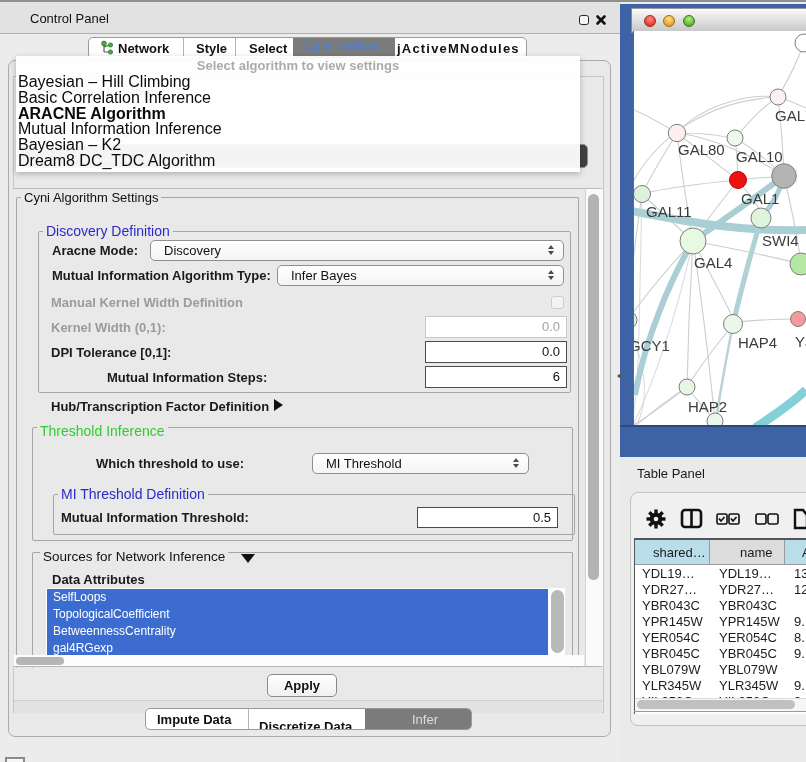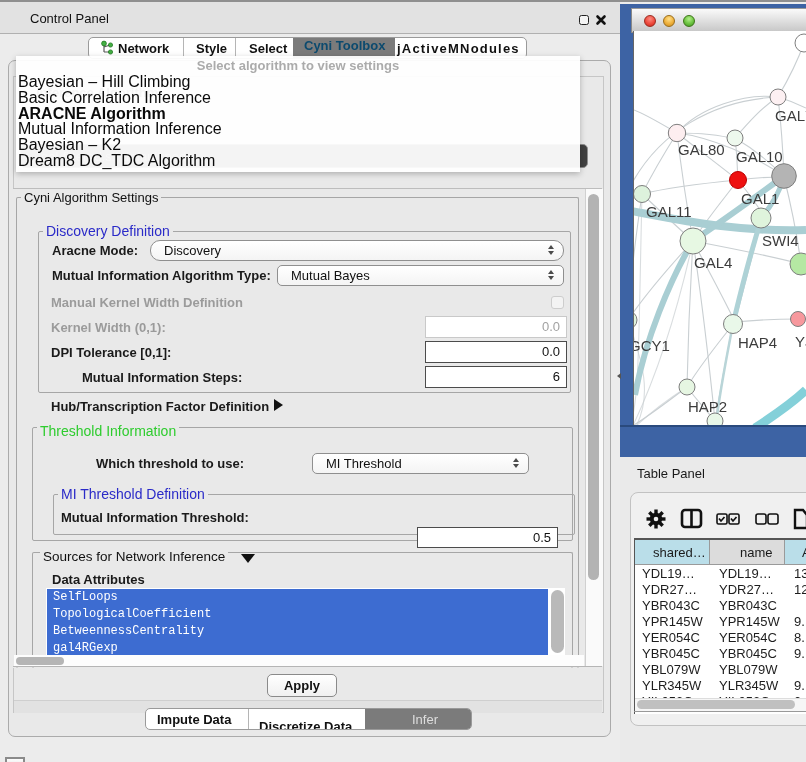--- a/index.html
+++ b/index.html
@@ -38,106 +38,106 @@
 <div class="abs" style="left:13px;top:76px;width:589px;height:635px;background:#e9e9e9;border:1px solid #c6c6c6;"></div>
 
 <div class="abs" style="left:88px;top:37px;width:437px;height:20px;background:#fff;border:1px solid #9a9a9a;border-radius:5px;overflow:hidden;font-size:13px;font-weight:bold;color:#111;">
  <div class="abs" style="left:0;top:0;width:94px;height:20px;border-right:1px solid #b5b5b5;"></div>
  <div class="abs" style="left:94px;top:0;width:52px;height:20px;border-right:1px solid #b5b5b5;"></div>
  <div class="abs" style="left:146px;top:0;width:58px;height:20px;border-right:1px solid #b5b5b5;"></div>
  <div class="abs" style="left:204px;top:0;width:102px;height:20px;background:#7b7b7b;"></div>
  <div class="abs" style="left:29px;top:3px;">Network</div>
  <div class="abs" style="left:107px;top:3px;">Style</div>
  <div class="abs" style="left:160px;top:3px;">Select</div>
- <div class="abs" style="left:215px;top:0;color:#0c4a6e;font-weight:bold;">Cyni Toolbox</div>
+ <div class="abs" style="left:215px;top:0;color:#3b82f6;font-weight:normal;">Cyni Toolbox</div>
  <div class="abs" style="left:308px;top:3px;letter-spacing:1.2px;">jActiveMNodules</div>
  <svg class="abs" style="left:11px;top:2px;" width="15" height="16" viewBox="0 0 15 16">
   <path d="M4 4 L4 12 M4 12 L10 12 M4 7 L10 5" stroke="#5a5a5a" stroke-width="1.2" fill="none"></path>
   <circle cx="4" cy="3.5" r="2.4" fill="#44b044" stroke="#217821" stroke-width="0.8"></circle>
   <circle cx="10.5" cy="5" r="2.1" fill="#44b044" stroke="#217821" stroke-width="0.8"></circle>
   <circle cx="10.5" cy="12" r="2.1" fill="#44b044" stroke="#217821" stroke-width="0.8"></circle>
  </svg>
 </div>
 
 <div class="abs" style="left:13px;top:188px;width:589px;height:479px;background:#e9e9e9;border-top:1px solid #bdbdbd;"></div>
 
 <div class="fieldset" style="left:16px;top:197px;width:561px;height:470px;border-bottom:none;"></div>
 <div class="legend" style="left:21px;top:190px;color:#111;">Cyni Algorithm Settings</div>
 
 <div class="fieldset" style="left:38px;top:231px;width:531px;height:160px;"></div>
 <div class="legend2" style="left:43px;top:223px;color:#2a2ac8;">Discovery Definition</div>
 
 <div class="lbl abs" style="left:52px;top:243px;">Aracne Mode:</div>
-<div class="combo" style="left:150px;top:240px;width:412px;height:19px;border-radius:10px;">
+<div class="combo" style="left:150px;top:240px;width:412px;height:19px;">
  <span class="tx">Discovery</span>
  <div class="arr">
       <div class="au"></div>
       <div class="ad2"></div>
     </div>
 </div>
 
 <div class="lbl abs" style="left:52px;top:268px;">Mutual Information Algorithm Type:</div>
 <div class="combo" style="left:277px;top:265px;width:285px;height:19px;">
- <span class="tx">Mutual Bayes</span>
+ <span class="tx">Infer Bayes</span>
  <div class="arr">
       <div class="au"></div>
       <div class="ad2"></div>
     </div>
 </div>
 
 <div class="lbl dis abs" style="left:51px;top:295px;">Manual Kernel Width Definition</div>
 <div class="abs" style="left:551px;top:296px;width:11px;height:11px;border:1px solid #cdcdcd;border-radius:3px;background:#f3f3f3;"></div>
 
 <div class="lbl dis abs" style="left:51px;top:320px;">Kernel Width (0,1):</div>
 <div class="tfield" style="left:425px;top:316px;width:140px;height:20px;border:1px solid #c9c9c9;">
     <span style="color:#a2a2a2;">0.0</span>
   </div>
 
 <div class="lbl abs" style="left:51px;top:345px;">DPI Tolerance [0,1]:</div>
 <div class="tfield" style="left:425px;top:341px;width:140px;height:20px;border:1.5px solid #4c4c4c;">
     <span>0.0</span>
   </div>
 
-<div class="lbl abs" style="left:34px;top:370px;padding-left:48px;">Mutual Information Steps:</div>
+<div class="lbl abs" style="left:59px;top:370px;padding-left:48px;">Mutual Information Steps:</div>
 <div class="tfield" style="left:425px;top:366px;width:140px;height:20px;border:1.5px solid #4c4c4c;">
     <span>6</span>
   </div>
 
 <div class="lbl abs" style="left:51px;top:399px;">Hub/Transcription Factor Definition</div>
 <div class="abs" style="left:274px;top:399px;width:0;height:0;border-top:6px solid transparent;border-bottom:6px solid transparent;border-left:9px solid #111;"></div>
 
 <div class="fieldset" style="left:32px;top:427px;width:539px;height:112px;"></div>
-<div class="legend2" style="left:37px;top:423px;color:#2ecc2e;">Threshold Information</div>
+<div class="legend2" style="left:37px;top:423px;color:#2ecc2e;">Threshold Inference</div>
 
 <div class="lbl abs" style="left:96px;top:456px;">Which threshold to use:</div>
 <div class="combo" style="left:312px;top:453px;width:215px;height:19px;">
  <span class="tx">MI Threshold</span>
  <div class="arr">
       <div class="au"></div>
       <div class="ad2"></div>
     </div>
 </div>
 
 <div class="fieldset" style="left:53px;top:494px;width:520px;height:39px;"></div>
 <div class="legend2" style="left:58px;top:486px;color:#2a2ac8;">MI Threshold Definition</div>
 
 <div class="lbl abs" style="left:61px;top:510px;">Mutual Information Threshold:</div>
-<div class="tfield" style="left:417px;top:507px;width:139px;height:19px;border:1.5px solid #4c4c4c;margin-top:20px;">
+<div class="tfield" style="left:417px;top:507px;width:139px;height:19px;border:1.5px solid #4c4c4c;">
     <span>0.5</span>
   </div>
 
 <div class="fieldset" style="left:32px;top:552px;width:539px;height:115px;border-bottom:none;"></div>
 <div class="legend" style="left:40px;top:549px;color:#111;font-size:13.5px;">Sources for Network Inference</div>
 <div class="abs" style="left:241px;top:554px;width:0;height:0;border-left:7px solid transparent;border-right:7px solid transparent;border-top:9px solid #111;"></div>
 
 <div class="lbl abs" style="left:52px;top:572px;">Data Attributes</div>
 
 <div class="abs" style="left:46px;top:588px;width:519px;height:73px;background:#fff;"></div>
 <div class="abs" style="left:47px;top:589px;width:501px;height:68px;background:#3d6cd1;"></div>
-<div class="abs" style="left:53px;top:589px;font-size:12px;color:#fff;line-height:17px;font-family:Liberation Mono, monospace;">SelfLoops<br>TopologicalCoefficient<br>BetweennessCentrality<br>gal4RGexp</div>
+<div class="abs" style="left:53px;top:589px;font-size:12px;color:#fff;line-height:17px;">SelfLoops<br>TopologicalCoefficient<br>BetweennessCentrality<br>gal4RGexp</div>
 <div class="abs" style="left:551px;top:590px;width:13px;height:63px;background:#b9b9b9;border-radius:7px;"></div>
 
 <div class="abs" style="left:14px;top:655px;width:570px;height:11px;background:#fdfdfd;"></div>
 <div class="abs" style="left:16px;top:657px;width:48px;height:8px;background:#b5b5b5;border-radius:5px;"></div>
 <div class="abs" style="left:13px;top:666px;width:589px;height:1px;background:#b5b5b5;"></div>
 
 <div class="abs" style="left:585px;top:189px;width:17px;height:477px;background:#fafafa;border-left:1px solid #d0d0d0;"></div>
 <div class="abs" style="left:588px;top:194px;width:11px;height:386px;background:#b3b3b3;border-radius:6px;"></div>
 
 <div class="abs" style="left:267px;top:674px;width:68px;height:21px;background:linear-gradient(#ffffff,#f0f0f0);border:1px solid #8a8a8a;border-radius:5px;text-align:center;font-size:13px;font-weight:bold;color:#111;line-height:21px;">Apply</div>

